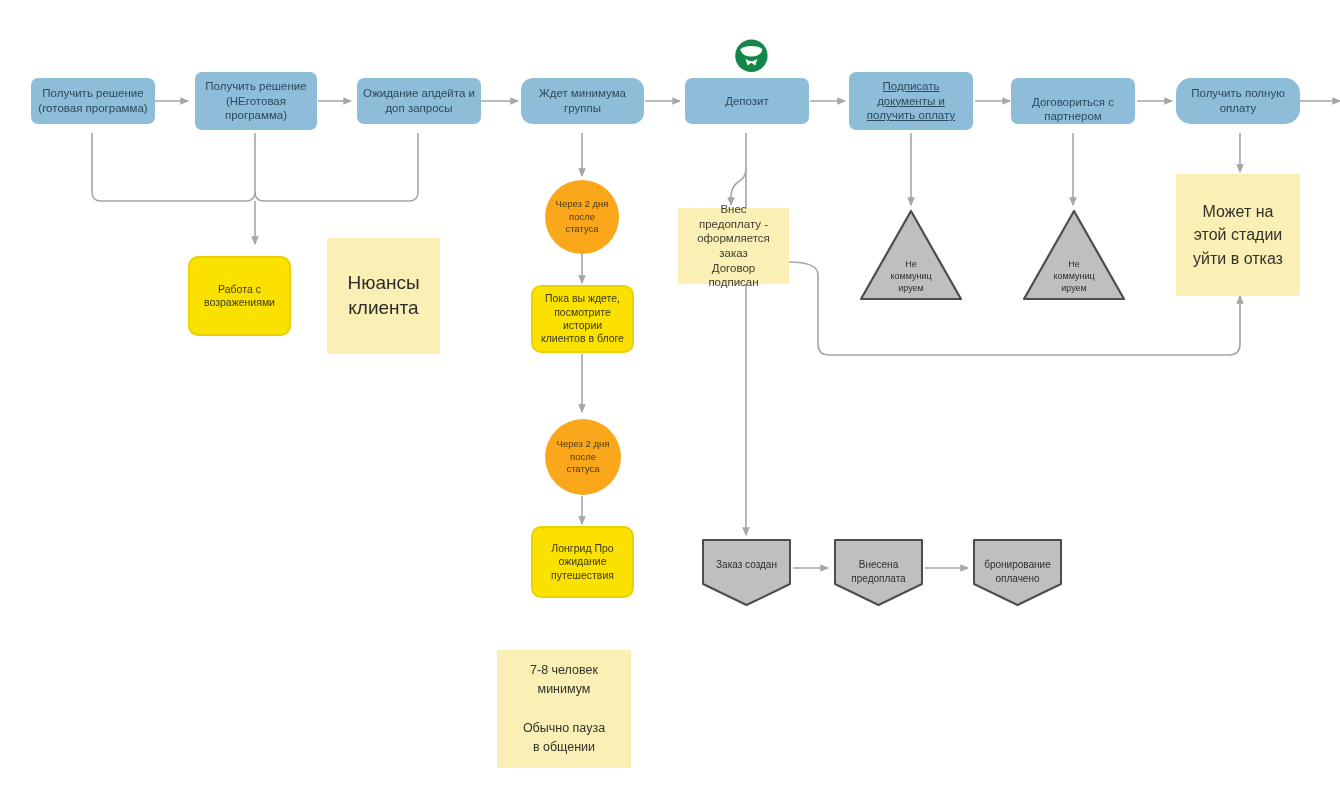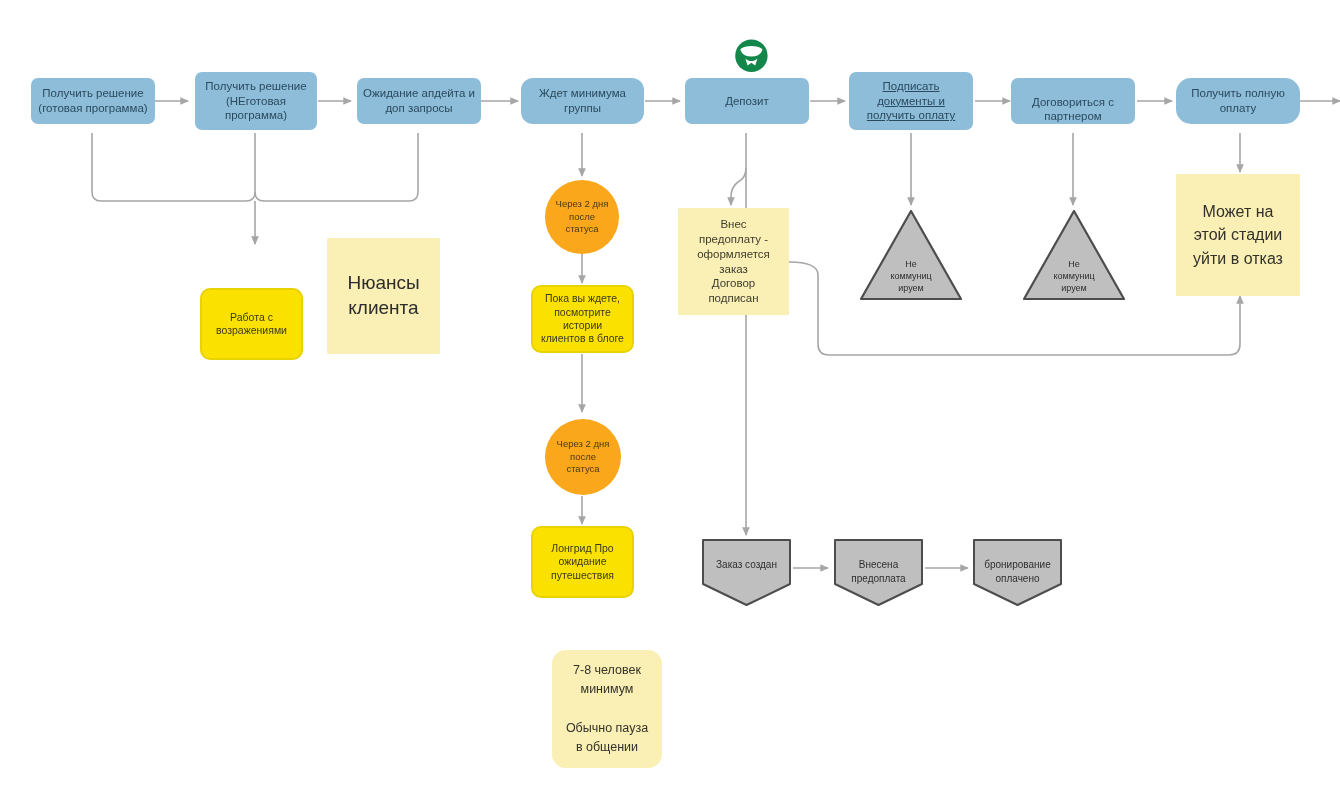--- a/index.html
+++ b/index.html
@@ -233,21 +233,21 @@
 
   <div class="wa-badge" style="left:728px; top:34px;">
     <svg viewBox="0 0 46 46" width="46" height="46">
       <path d="M23 2 C34 2 43 11 43 22 C43 33 34 42 23 42 C19.6 42 16.4 41.1 13.7 39.6 L5 42 L7.6 33.6 C5.5 30.3 4.3 26.3 4.3 22 C4.3 11 12.3 2 23 2 Z" fill="#ffffff"></path>
       <circle cx="23.4" cy="21.8" r="16.2" fill="#13874A"></circle>
       <path d="M12.4 15.2 C12.4 15.2 15.6 12.0 23.4 12.0 C31.2 12.0 34.4 15.2 34.4 15.2 C34.4 15.2 33.6 22.6 23.4 22.6 C13.2 22.6 12.4 15.2 12.4 15.2 Z" fill="#ffffff"></path>
       <path d="M17.4 24.4 C17.4 24.4 19.6 27.0 23.4 27.0 C27.2 27.0 29.4 24.4 29.4 24.4 L27.2 31.4 L23.4 28.8 L19.6 31.4 Z" fill="#ffffff"></path>
     </svg>
   </div>
 
-  <div class="node box-yellow" style="left:200px; top:256px; width:103px; height:72px;margin-top:32px;">
+  <div class="node box-yellow" style="left:188px; top:256px; width:103px; height:80px;">
     <span class="label">Работа с
 возражениями</span>
   </div>
 
   <div class="node box-yellow" style="left:531px; top:285px; width:103px; height:68px;">
     <span class="label">Пока вы ждете,
 посмотрите
 истории
 клиентов в блоге</span>
   </div>
@@ -268,36 +268,36 @@
     <span class="label">Через 2 дня
 после
 статуса</span>
   </div>
 
   <div class="node note note-lg" style="left:327px; top:238px; width:113px; height:116px;">
     <span class="label">Нюансы
 клиента</span>
   </div>
 
-  <div class="node note" style="left:678px; top:208px; width:111px; height:107px;">
+  <div class="node note" style="left:678px; top:208px; width:111px; height:76px;">
     <span class="label">Внес
 предоплату -
 оформляется
 заказ
 Договор
 подписан</span>
   </div>
 
   <div class="node note note-md" style="left:1176px; top:174px; width:124px; height:122px;">
     <span class="label">Может на
 этой стадии
 уйти в отказ</span>
   </div>
 
-  <div class="node note note-min" style="left:552px; top:650px; width:110px; height:118px;border-radius:14px;">
+  <div class="node note note-min" style="left:497px; top:650px; width:134px; height:118px;">
     <span class="label">7-8 человек
 минимум
 
 Обычно пауза
 в общении</span>
   </div>
 
   <div class="tri-wrap" style="left:858px; top:208px; width:106px; height:94px;">
     <svg viewBox="0 0 106 94" width="106" height="94">
       <path d="M 53 3 L 103 91 L 3 91 Z" fill="#BFBFBF" stroke="#4d4d4d" stroke-width="2.2" stroke-linejoin="round"></path>

